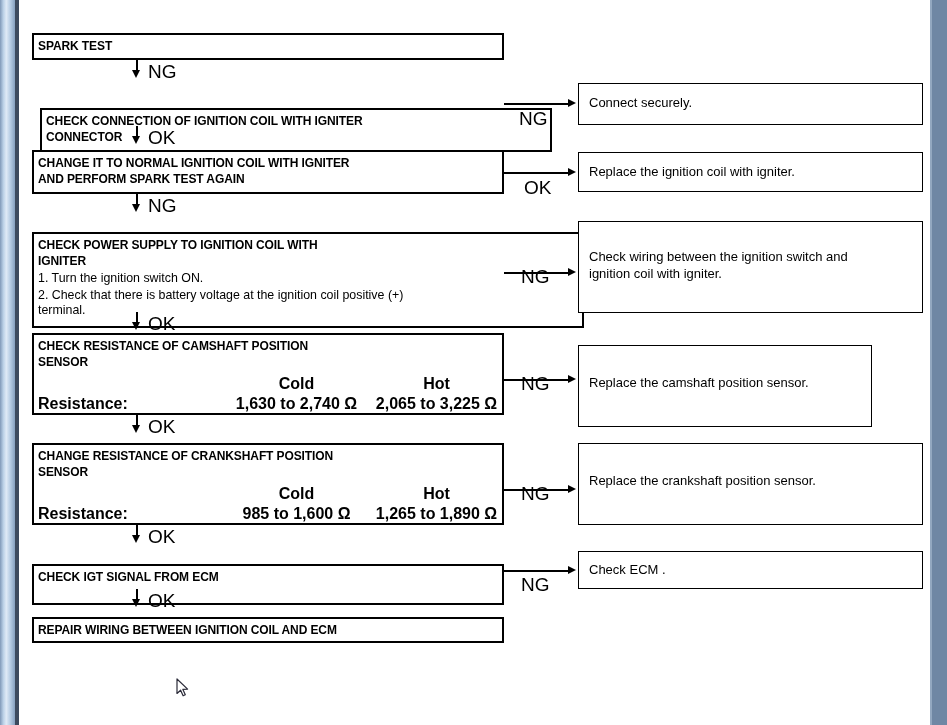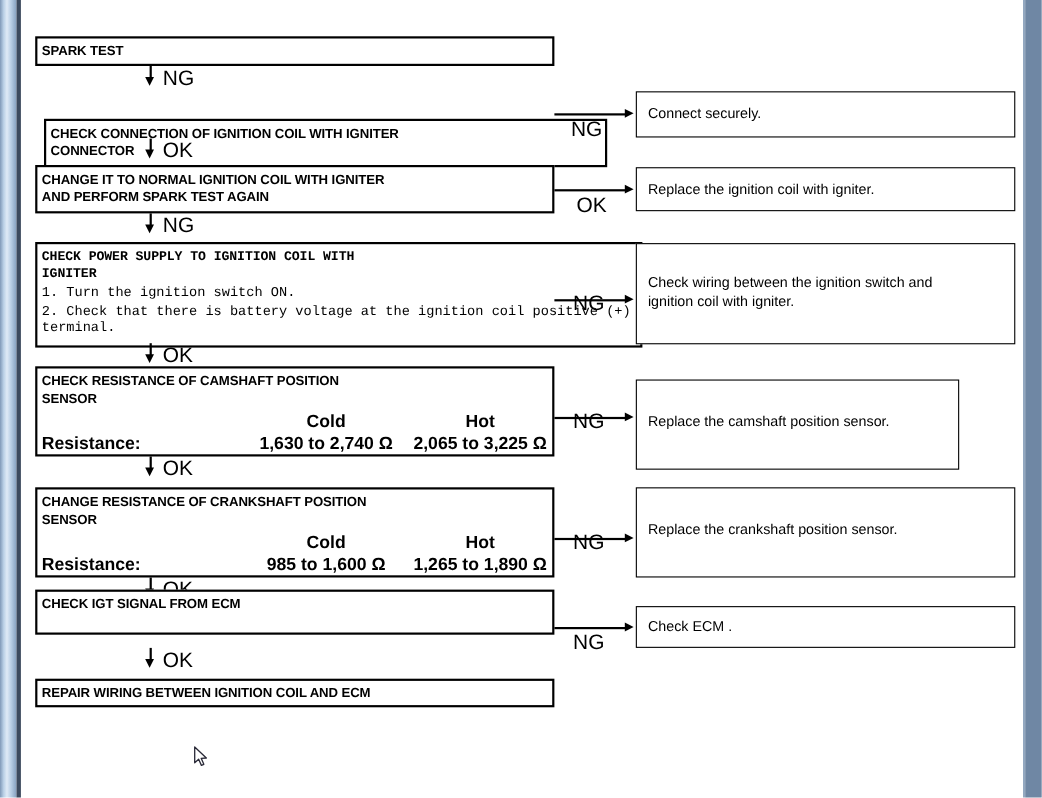--- a/index.html
+++ b/index.html
@@ -134,21 +134,21 @@
   <div class="hline" style="left:504px;top:172px;width:66px;"></div>
   <div class="arrow-right" style="left:568px;top:168px;"></div>
   <div class="conn-label" style="left:524px;top:177px;">OK</div>
   <div class="box thin" style="left:578px;top:152px;width:345px;height:40px;">
     <div class="rtext" style="top:10px;">Replace the ignition coil with igniter.</div>
   </div>
   <div class="vline" style="left:136px;top:194px;height:13px;"></div>
   <div class="arrow-down" style="left:132px;top:204px;"></div>
   <div class="conn-label" style="left:148px;top:195px;">NG</div>
 
-  <div class="box" style="left:32px;top:220px;width:552px;height:96px;font-family:Liberation Mono, monospace;">
+  <div class="box" style="left:32px;top:232px;width:552px;height:96px;">
     <div class="ltitle" style="top:4px;">CHECK POWER SUPPLY TO IGNITION COIL WITH
  IGNITER</div>
     <div class="lstep" style="top:37px;">1. Turn the ignition switch ON.</div>
     <div class="lstep" style="top:54px;">2. Check that there is battery voltage at the ignition coil positive (+)
     terminal.</div>
   </div>
   <div class="hline" style="left:504px;top:272px;width:66px;"></div>
   <div class="arrow-right" style="left:568px;top:268px;"></div>
   <div class="conn-label" style="left:521px;top:266px;">NG</div>
   <div class="box thin" style="left:578px;top:221px;width:345px;height:92px;">
@@ -190,21 +190,21 @@
   <div class="hline" style="left:504px;top:489px;width:66px;"></div>
   <div class="arrow-right" style="left:568px;top:485px;"></div>
   <div class="conn-label" style="left:521px;top:483px;">NG</div>
   <div class="box thin" style="left:578px;top:443px;width:345px;height:82px;">
     <div class="rtext" style="top:28px;">Replace the crankshaft position sensor.</div>
   </div>
   <div class="vline" style="left:136px;top:525px;height:13px;"></div>
   <div class="arrow-down" style="left:132px;top:535px;"></div>
   <div class="conn-label" style="left:148px;top:526px;">OK</div>
 
-  <div class="box" style="left:32px;top:536px;width:472px;height:41px;padding-left:20px;">
+  <div class="box" style="left:32px;top:564px;width:472px;height:41px;padding-left:20px;">
     <div class="ltitle" style="top:4px;">CHECK IGT SIGNAL FROM ECM</div>
   </div>
   <div class="hline" style="left:504px;top:570px;width:66px;"></div>
   <div class="arrow-right" style="left:568px;top:566px;"></div>
   <div class="conn-label" style="left:521px;top:574px;">NG</div>
   <div class="box thin" style="left:578px;top:551px;width:345px;height:38px;">
     <div class="rtext" style="top:9px;">Check ECM .</div>
   </div>
   <div class="vline" style="left:136px;top:589px;height:13px;"></div>
   <div class="arrow-down" style="left:132px;top:599px;"></div>

